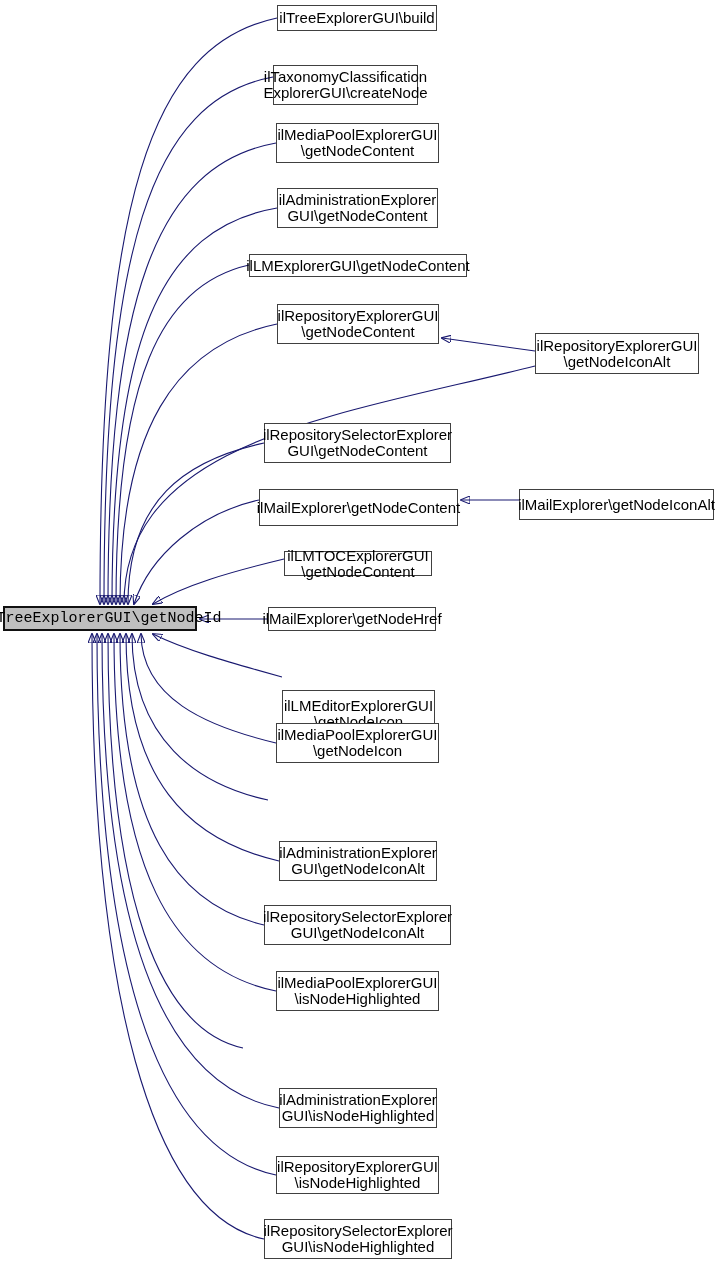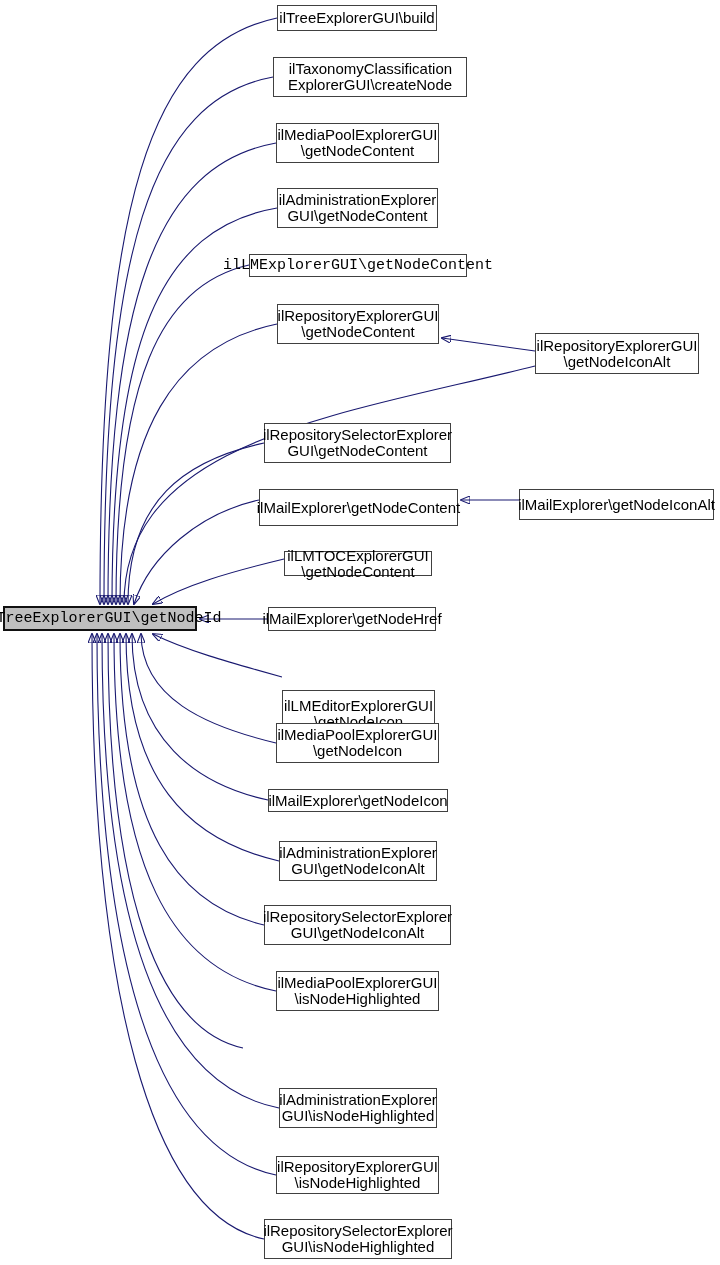--- a/index.html
+++ b/index.html
@@ -89,36 +89,36 @@
   </svg>
 
   <div class="node central" style="left:3px; top:606px; width:194px; height:25px;font-family:Liberation Mono, monospace;">
     <span>ilTreeExplorerGUI\getNodeId</span>
   </div>
 
   <div class="node" style="left:277px; top:5px; width:160px; height:26px;">
     <span>ilTreeExplorerGUI\build</span>
   </div>
 
-  <div class="node" style="left:273px; top:57px; width:194px; height:40px;text-align:right;">
+  <div class="node" style="left:273px; top:65px; width:145px; height:40px;">
     <span>ilTaxonomyClassification
 ExplorerGUI\createNode</span>
   </div>
 
   <div class="node" style="left:276px; top:123px; width:163px; height:40px;">
     <span>ilMediaPoolExplorerGUI
 \getNodeContent</span>
   </div>
 
   <div class="node" style="left:277px; top:188px; width:161px; height:40px;">
     <span>ilAdministrationExplorer
 GUI\getNodeContent</span>
   </div>
 
-  <div class="node" style="left:249px; top:254px; width:218px; height:23px;font-family:Liberation Mono, monospace;">
+  <div class="node" style="left:249px; top:254px; width:218px; height:23px;">
     <span>ilLMExplorerGUI\getNodeContent</span>
   </div>
 
   <div class="node" style="left:277px; top:304px; width:162px; height:40px;">
     <span>ilRepositoryExplorerGUI
 \getNodeContent</span>
   </div>
 
   <div class="node" style="left:535px; top:333px; width:164px; height:41px;">
     <span>ilRepositoryExplorerGUI
@@ -150,23 +150,20 @@
   <div class="node" style="left:282px; top:690px; width:153px; height:47px;">
     <span>ilLMEditorExplorerGUI
 \getNodeIcon</span>
   </div>
 
   <div class="node" style="left:276px; top:723px; width:163px; height:40px;">
     <span>ilMediaPoolExplorerGUI
 \getNodeIcon</span>
   </div>
 
-  <div class="node" style="left:268px; top:789px; width:180px; height:23px;">
-    <span>ilMailExplorer\getNodeIcon</span>
-  </div>
 
   <div class="node" style="left:279px; top:841px; width:158px; height:40px;">
     <span>ilAdministrationExplorer
 GUI\getNodeIconAlt</span>
   </div>
 
   <div class="node" style="left:264px; top:905px; width:187px; height:40px;">
     <span>ilRepositorySelectorExplorer
 GUI\getNodeIconAlt</span>
   </div>

